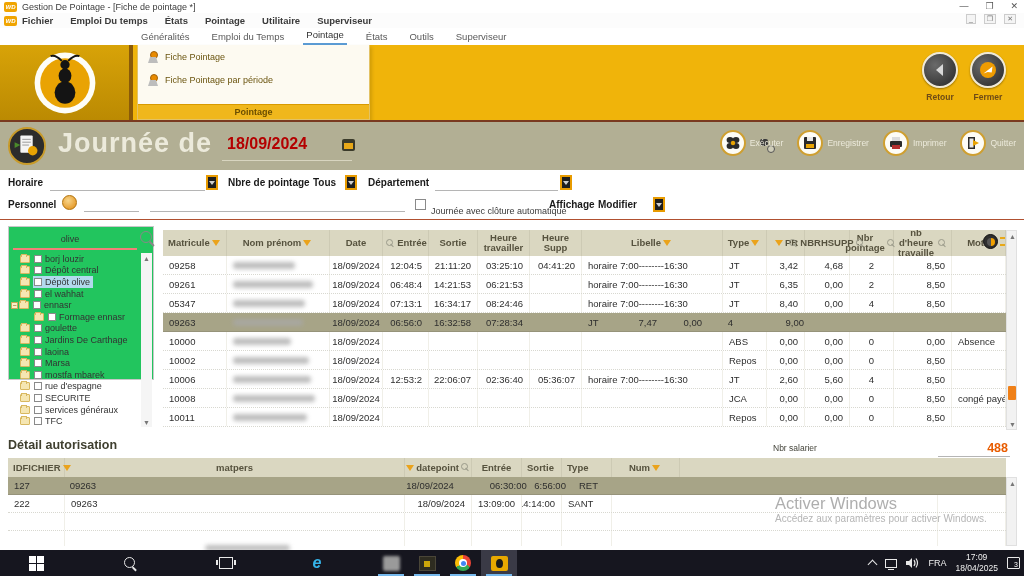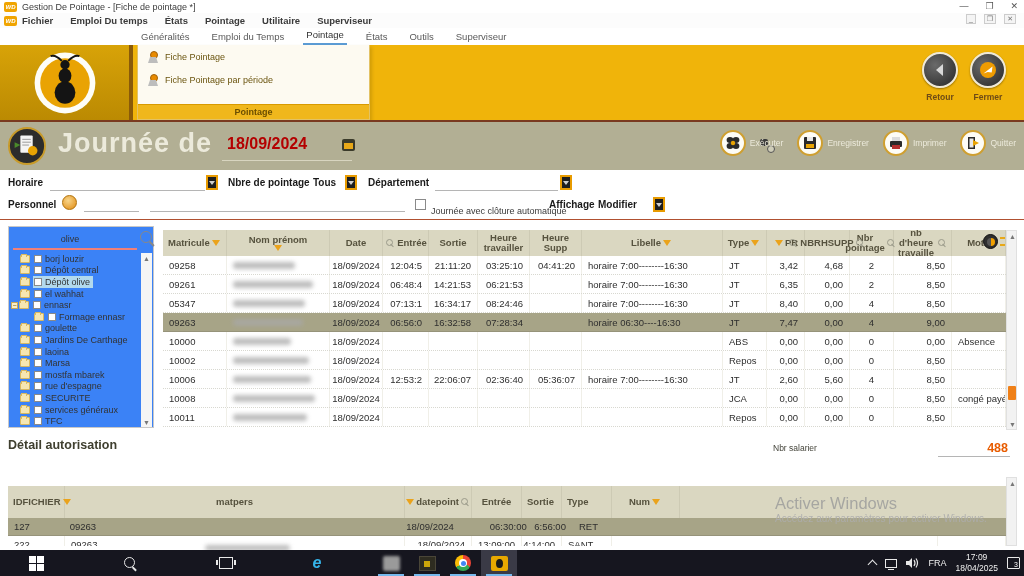--- a/index.html
+++ b/index.html
@@ -63,21 +63,21 @@
   .flabel{position:absolute;font-size:10px;font-weight:bold;color:#1a1a1a;}
   .fvalue{position:absolute;font-size:10px;font-weight:bold;color:#1a1a1a;}
   .fline{position:absolute;border-bottom:1px solid #b5b5b5;}
   .combo-btn{position:absolute;width:12px;height:15px;background:#1e1e1e;border:2px solid #e89b00;display:flex;align-items:center;justify-content:center;}
   .combo-btn::after{content:"";width:0;height:0;border-left:3px solid transparent;border-right:3px solid transparent;border-top:4px solid #cfcfcf;}
   .fcheckbox{position:absolute;width:11px;height:11px;border:1px solid #8a8a8a;background:#fff;}
   .fcheck-label{position:absolute;font-size:9px;color:#3a3a3a;}
   .pers-icon{position:absolute;width:15px;height:15px;border-radius:50%;background:radial-gradient(circle at 40% 35%,#f8d58a,#e08a10);border:1px solid #b07008;}
 
   
-  .sidebar{top:226px;left:8px;width:146px;height:202px;border:1px solid #c8c8c8;background:#3b82f6;}
+  .sidebar{top:226px;left:8px;width:146px;height:154px;border:1px solid #c8c8c8;background:#22c55e;}
   .search-box{position:absolute;left:2px;top:4px;width:132px;height:18px;}
   .search-text{position:absolute;left:0;width:118px;text-align:center;font-size:9px;color:#333;top:3px;}
   .search-line{position:absolute;left:2px;top:17px;width:124px;border-bottom:2px solid #f08078;}
   .search-mag{position:absolute;right:-12px;top:0px;width:15px;height:15px;}
   .search-mag::before{content:"";position:absolute;width:10px;height:10px;border:1.5px solid #888;border-radius:50%;left:0;top:0;}
   .search-mag::after{content:"";position:absolute;width:6px;height:1.5px;background:#888;transform:rotate(45deg);left:9px;top:12px;}
   .tree{position:absolute;left:2px;top:26px;width:130px;height:174px;overflow:hidden;}
   .tree-row{display:flex;align-items:center;height:11.6px;font-size:9px;color:#333;position:relative;}
   .tree-row.lvl1{padding-left:14px;}
   .expander{width:7px;height:7px;border:1px solid #c8a858;background:#f8eec8;font-size:7px;line-height:5px;text-align:center;color:#7a5a00;margin-right:1px;flex:none;}
@@ -117,21 +117,21 @@
   .col-settings{position:absolute;left:983px;top:234px;width:15px;height:15px;border-radius:50%;background:#2e2e2e;border:1px solid #111;}
   .col-settings::before{content:"";position:absolute;left:3px;top:3px;width:8px;height:8px;border-radius:50%;background:conic-gradient(#f0a000 0 50%,#555 50% 100%);}
   .col-menu-bars{position:absolute;left:1000px;top:237px;width:5px;height:9px;border-top:2px solid #e8a818;border-bottom:2px solid #e8a818;}
 
   
   .detail-title{top:438px;left:8px;font-size:12.5px;font-weight:bold;color:#3f3f2f;}
   .nbr-label{top:443px;left:773px;font-size:8.5px;color:#44443a;}
   .nbr-line{top:456px;left:938px;width:72px;border-bottom:1px solid #b5b5b5;}
   .nbr-value{top:441px;left:938px;width:70px;text-align:right;font-size:12.5px;font-weight:bold;color:#e85c00;}
   .detail-table{top:458px;left:8px;width:998px;height:88px;overflow:hidden;}
-  .detail-table .thead{height:32px;margin-top:28px;}
+  .detail-table .thead{height:19px;}
   .detail-table .trow{height:18px;}
   .vs-detail{top:477px;left:1006px;height:69px;}
 
   .watermark1{top:494px;left:775px;font-size:16.5px;color:#9a9a9a;opacity:.8;}
   .watermark2{top:513px;left:775px;font-size:10px;color:#adadad;opacity:.9;}
   .blur-blob{top:545px;left:205px;width:85px;height:6px;background:#bdbdbd;border-radius:3px;filter:blur(2px);}
 
   
   .taskbar{top:550px;left:0;width:1024px;height:26px;background:#16161f;display:flex;align-items:center;}
   .tb-slot{width:36px;height:26px;display:flex;align-items:center;justify-content:center;position:relative;flex:none;}
@@ -465,21 +465,21 @@
       <div class="scroll-arrow" style="position:absolute;bottom:0;">▼</div>
     </div>
   </div>
 
   <div class="abs main-table">
     <div class="thead" id="mhead">
         <div class="hcell hl" style="width: 64px;">
           <span>Matricule</span>
           <span class="funnel"></span>
         </div>
-        <div class="hcell " style="width: 103px; flex-direction: column;">
+        <div class="hcell " style="width: 103px;">
           <span>Nom prénom</span>
           <span class="funnel"></span>
         </div>
         <div class="hcell " style="width: 53px;">
           <span>Date</span>
         </div>
         <div class="hcell " style="width: 46px;">
           <span class="mag"></span>
           <span>Entrée</span>
         </div>
@@ -579,21 +579,20 @@
         <div class="trow rowsel">
           <div class="tcell al" style="width: 64px;">09263</div>
           <div class="tcell al" style="width: 103px;">
             <span class="blur" style="width: 70px;"></span>
           </div>
           <div class="tcell ac" style="width: 53px;">18/09/2024</div>
           <div class="tcell ar" style="width: 46px;">06:56:0</div>
           <div class="tcell ar" style="width: 49px;">16:32:58</div>
           <div class="tcell ar" style="width: 52px;">07:28:34</div>
           <div class="tcell ar" style="width: 52px;"></div>
-          <div class="tcell al" style="width: 141px;">horaire 06:30----16:30</div>
           <div class="tcell al" style="width: 44px;">JT</div>
           <div class="tcell ar" style="width: 38px;">7,47</div>
           <div class="tcell ar" style="width: 45px;">0,00</div>
           <div class="tcell ac" style="width: 44px;">4</div>
           <div class="tcell ar" style="width: 58px;">9,00</div>
           <div class="tcell al" style="width: 54px;"></div>
         </div>
         <div class="trow">
           <div class="tcell al" style="width: 64px;">10000</div>
           <div class="tcell al" style="width: 103px;">

